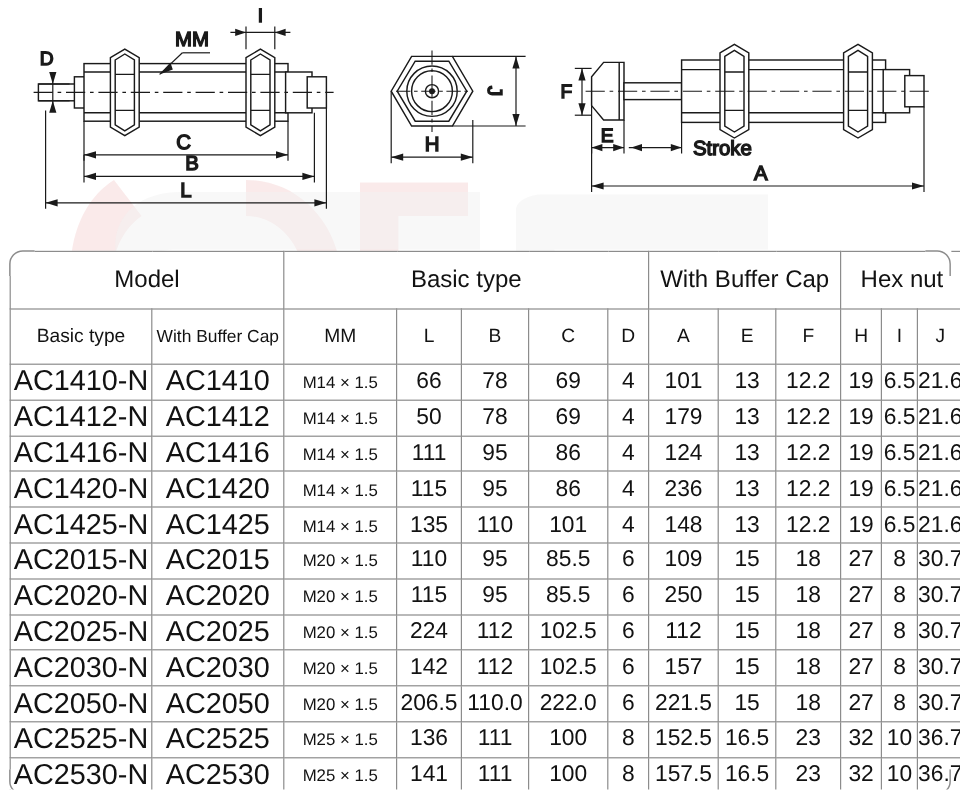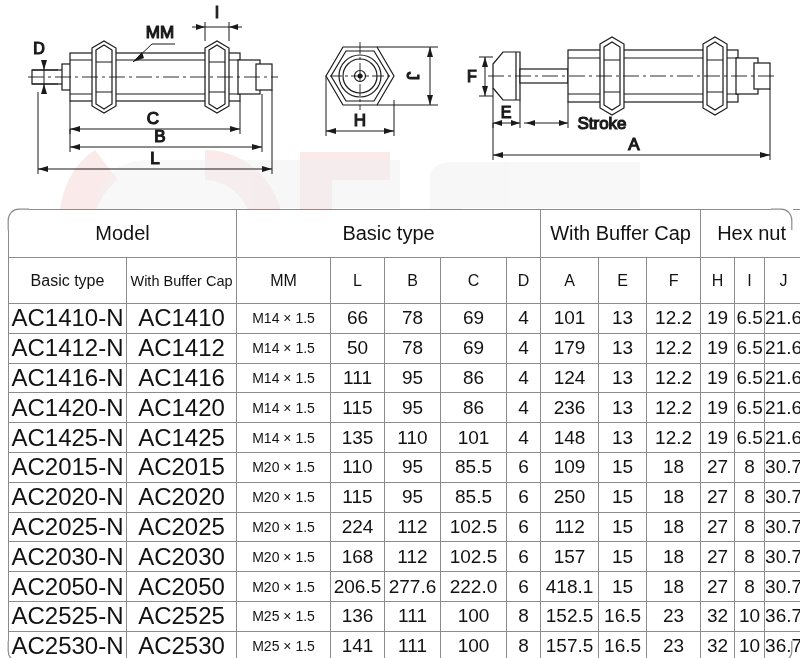--- a/index.html
+++ b/index.html
@@ -460,40 +460,40 @@
           <td>15</td>
           <td>18</td>
           <td>27</td>
           <td>8</td>
           <td>30.7</td>
         </tr>
         <tr>
           <td class="model">AC2030-N</td>
           <td class="model">AC2030</td>
           <td class="thread">M20 × 1.5</td>
-          <td>168</td>
+          <td>142</td>
           <td>112</td>
           <td>102.5</td>
           <td>6</td>
           <td>157</td>
           <td>15</td>
           <td>18</td>
           <td>27</td>
           <td>8</td>
           <td>30.7</td>
         </tr>
         <tr>
           <td class="model">AC2050-N</td>
           <td class="model">AC2050</td>
           <td class="thread">M20 × 1.5</td>
           <td>206.5</td>
-          <td>277.6</td>
+          <td>110.0</td>
           <td>222.0</td>
           <td>6</td>
-          <td>418.1</td>
+          <td>221.5</td>
           <td>15</td>
           <td>18</td>
           <td>27</td>
           <td>8</td>
           <td>30.7</td>
         </tr>
         <tr>
           <td class="model">AC2525-N</td>
           <td class="model">AC2525</td>
           <td class="thread">M25 × 1.5</td>

